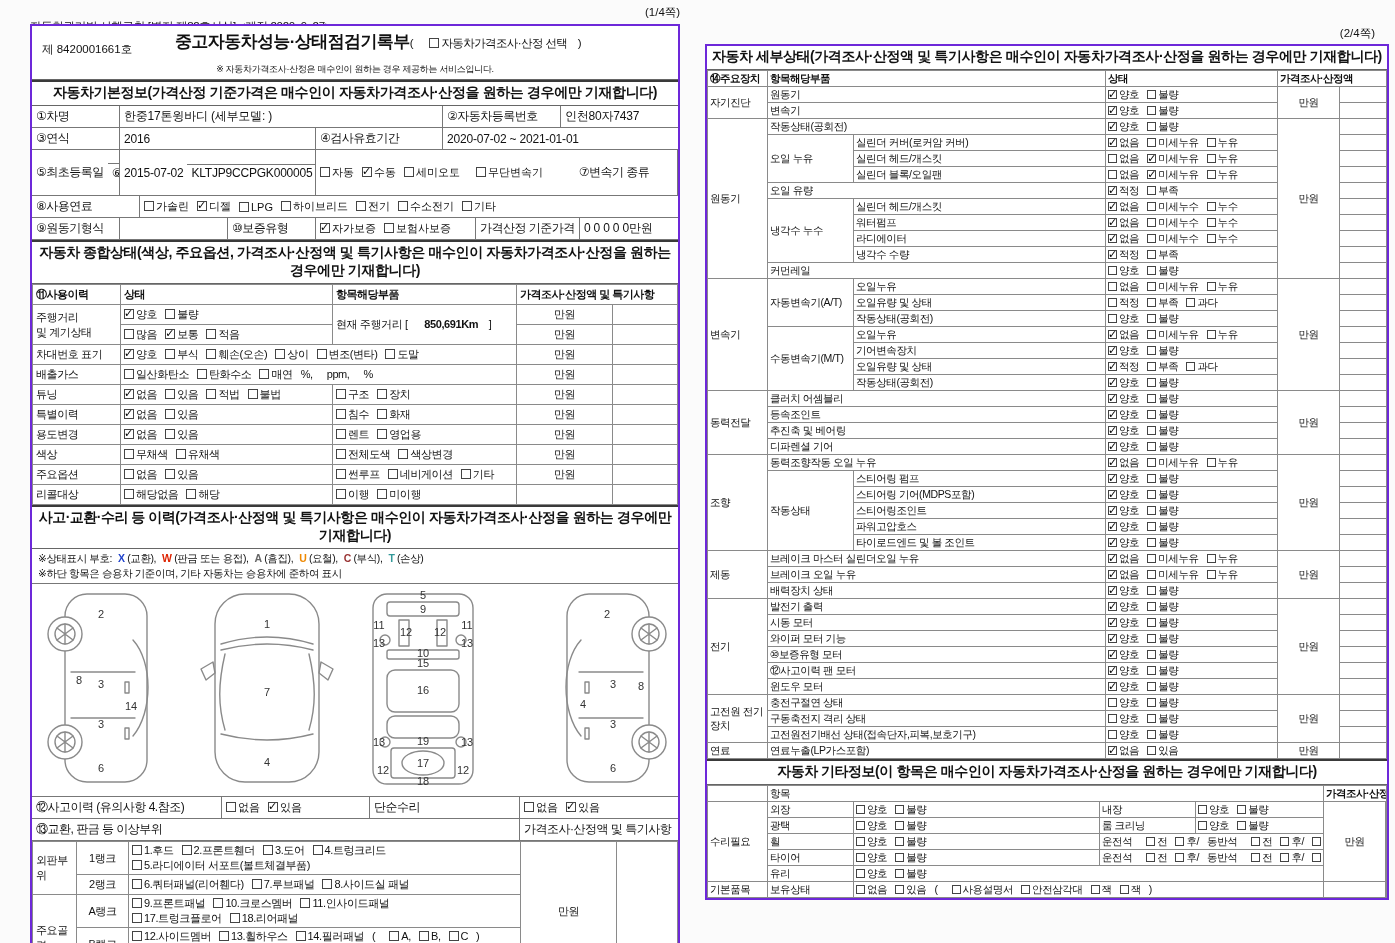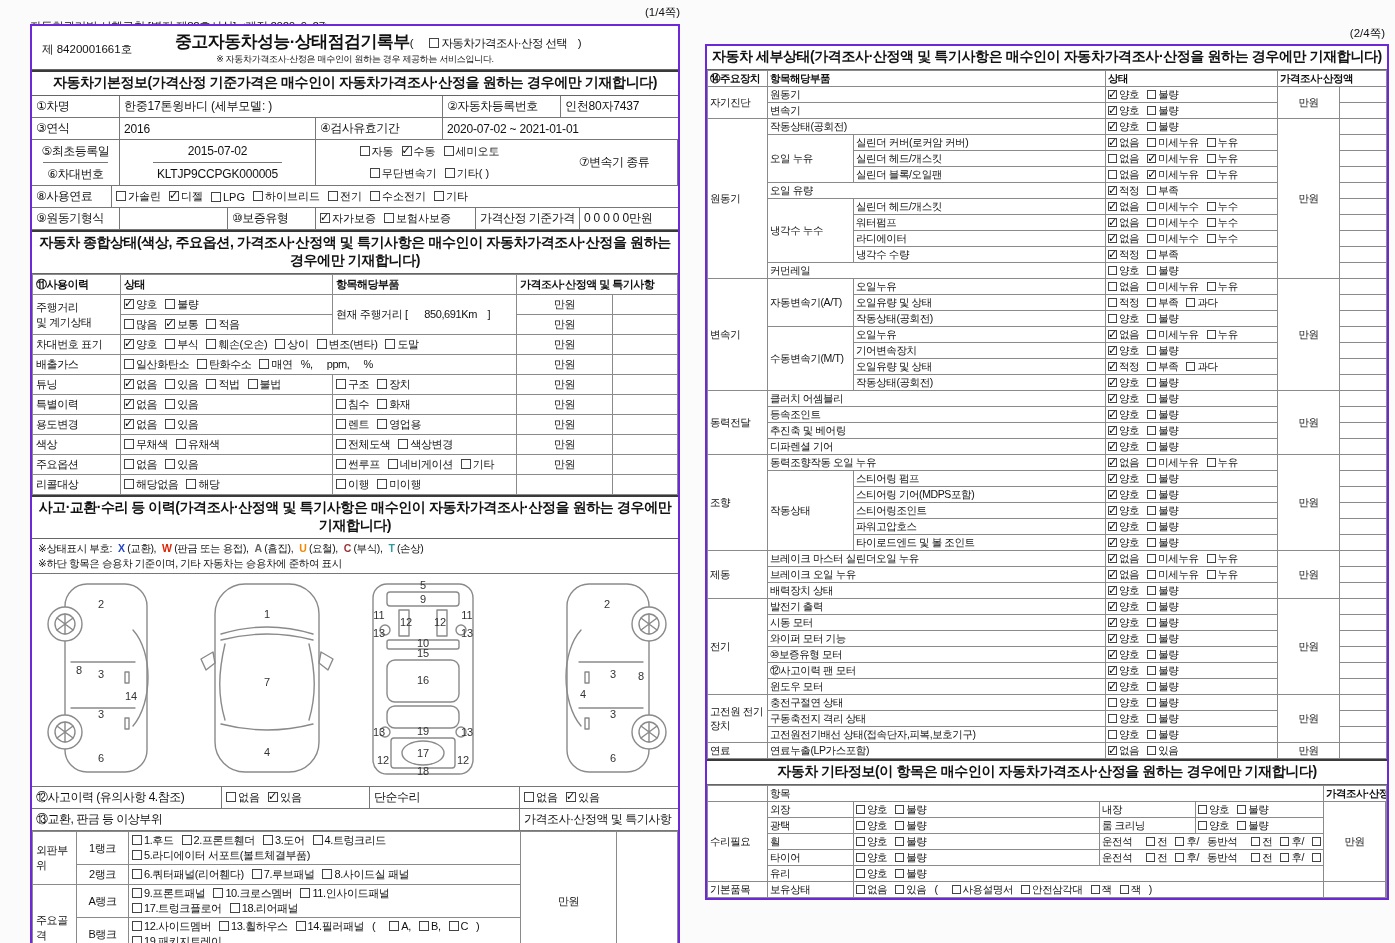--- a/index.html
+++ b/index.html
@@ -2,46 +2,46 @@
 <html><head>
 <meta charset="utf-8">
 <style>
   *{box-sizing:border-box}
   html,body{margin:0;padding:0}
   body{position:relative;width:1395px;height:943px;background:#fbfbfb;
        font-family:"Liberation Sans","DejaVu Sans",sans-serif;color:#111;font-size:11px}
   .topnote{position:absolute;left:30px;top:19px;font-size:11.5px;letter-spacing:-0.3px}
   .pageno{position:absolute;font-size:11.5px}
   #pno1{left:645px;top:5px}
-  #pno2{right:10px;top:26px}
+  #pno2{right:20px;top:26px}
   .panel{position:absolute;background:#fff;border:2px solid #6d28d9}
   #page1{left:30px;top:24px;width:650px;min-height:916px}
   #page2{left:705px;top:44px;width:684px}
 
   
   .band{border-top:2px solid #3a3a3a;border-bottom:1px solid #666;text-align:center;
         padding:2px 0 3px;font-weight:bold;font-size:14px;letter-spacing:-0.5px}
   .band:first-child{border-top:none}
   .band .note{font-weight:bold;font-size:14px;letter-spacing:-0.4px}
 
   
   .p1-head{position:relative;padding:4px 0 3px;border-bottom:1px solid #666}
   .doc-no{position:absolute;left:10px;top:16px;font-size:11.5px}
   .p1-title-line{text-align:center;font-size:17px;font-weight:bold;letter-spacing:-0.6px;margin-left:60px}
   .p1-title-opt{font-size:11.5px;font-weight:normal}
-  .p1-sub{text-align:center;font-size:9px;margin-top:0;letter-spacing:-0.3px}
+  .p1-sub{text-align:center;font-size:9px;margin-top:10px;letter-spacing:-0.3px}
 
   
   .row{display:flex;border-bottom:1px solid #777;align-items:stretch}
   .row:last-child{border-bottom:none}
   .cell{padding:2px 4px;border-right:1px solid #777;display:flex;align-items:center;overflow:hidden;white-space:nowrap}
   .cell.last{border-right:none;flex:1}
   .lab{font-size:12px;letter-spacing:-0.5px}
   .val{font-size:12px;letter-spacing:-0.2px}
-  .stack{display:flex;flex-direction:column;padding:0}
+  .stack{display:flex;flex-direction:row;padding:0}
   .stack>div{flex:1;display:flex;align-items:center;padding:1px 4px}
   .stack>div+div{border-top:1px solid #777}
   .center{justify-content:center}
 
   table{border-collapse:collapse;width:100%;table-layout:fixed}
   td{border:1px solid #8a8a8a;padding:1px 3px;font-size:11px;overflow:hidden;white-space:nowrap;letter-spacing:-0.4px}
   td.hd{font-weight:bold;letter-spacing:-0.5px}
   td.pcell{text-align:center}
   td.gcell{text-align:left;vertical-align:middle;word-break:break-all;white-space:normal;font-size:11px}
   td.scell{word-break:break-all;white-space:normal}
@@ -111,21 +111,21 @@
           <span class="tk"><span class="cb"></span><span>세미오토</span></span>
         </div>
       <div style="border-top:none">
           <span class="tk"><span class="cb"></span><span>무단변속기</span></span>
           <span class="tk"><span class="cb"></span><span>기타(      )</span></span>
         </div>
     </div>
     <div class="cell lab center" style="width:127px">⑦변속기 종류</div>
   </div>
   <div class="row">
-    <div class="cell lab" style="width:80px">⑧사용연료</div>
+    <div class="cell lab" style="width:108px">⑧사용연료</div>
     <div class="cell last">
         <span class="tk"><span class="cb"></span><span>가솔린</span></span>
         <span class="tk"><span class="cb on"></span><span>디젤</span></span>
         <span class="tk"><span class="cb"></span><span>LPG</span></span>
         <span class="tk"><span class="cb"></span><span>하이브리드</span></span>
         <span class="tk"><span class="cb"></span><span>전기</span></span>
         <span class="tk"><span class="cb"></span><span>수소전기</span></span>
         <span class="tk"><span class="cb"></span><span>기타</span></span>
       </div>
   </div>
@@ -155,21 +155,21 @@
     <tbody>
         <tr>
           <td class="hd">⑪사용이력</td>
           <td class="hd">상태</td>
           <td class="hd">항목해당부품</td>
           <td class="hd" colspan="2">가격조사·산정액 및 특기사항</td>
         </tr>
         <tr>
           <td rowspan="2" class="gcell">주행거리<br>및 계기상태</td>
           <td><span class="tk"><span class="cb on"></span><span>양호</span></span><span class="tk"><span class="cb"></span><span>불량</span></span></td>
-          <td rowspan="2"><span class="tx">현재 주행거리 [ </span><span class="tk" style="font-weight:normal">850,691Km</span><span class="tx"> ]</span></td>
+          <td rowspan="2"><span class="tx">현재 주행거리 [ </span><span class="tk" style="font-weight:bold">850,691Km</span><span class="tx"> ]</span></td>
           <td class="pcell">만원</td>
           <td class="xcell"></td>
         </tr>
         <tr>
           <td><span class="tk"><span class="cb"></span><span>많음</span></span><span class="tk"><span class="cb on"></span><span>보통</span></span><span class="tk"><span class="cb"></span><span>적음</span></span></td>
           <td class="pcell">만원</td>
           <td class="xcell"></td>
         </tr>
         <tr>
           <td class="gcell">차대번호 표기</td>

